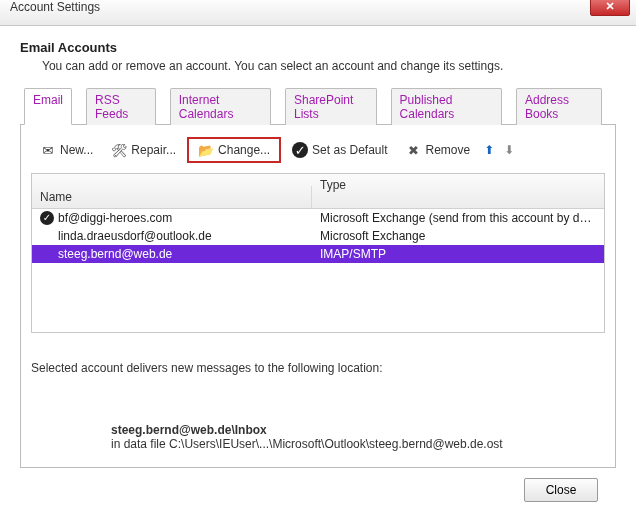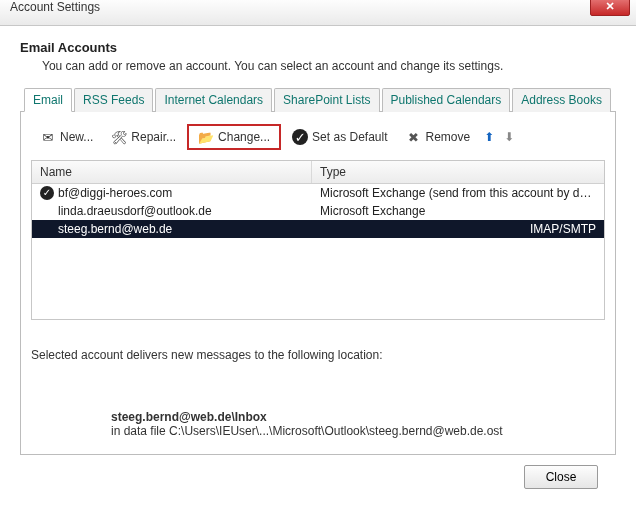--- a/index.html
+++ b/index.html
@@ -56,24 +56,24 @@
   .tabs {
     display: flex;
     border-bottom: 1px solid #bcbcbc;
     padding-left: 4px;
   }
   .tab {
     border: 1px solid #bcbcbc;
     border-bottom: none;
     background: #f2f2f2;
     padding: 4px 8px;
-    margin-right: 2px;
+    margin-right: 14px;
     border-radius: 2px 2px 0 0;
     font-size: 12px;
-    color: #0f766e;
+    color: #a21caf;
     cursor: pointer;
     position: relative;
     top: 1px;
   }
   .tab.active {
     background: #fff;
     border-bottom: 1px solid #fff;
     font-weight: normal;
   }
   .tab-body {
@@ -122,35 +122,34 @@
     height: 160px;
     overflow: auto;
   }
   .list-header {
     display: flex;
     background: linear-gradient(to bottom, #fbfbfb, #ececec);
     border-bottom: 1px solid #d0d0d0;
     font-size: 12px;
     color: #333;
   }
-  .col-name { width: 280px; padding: 4px 8px; border-right: 1px solid #d9d9d9; }
+  .col-name { width: 280px; padding: 4px 8px; border-right: 1px solid #d9d9d9; margin-top: 12px; }
   .col-type { flex: 1; padding: 4px 8px; }
   .row {
     display: flex;
     align-items: center;
     font-size: 12px;
     color: #222;
     height: 18px;
   }
   .row .cell-name { width: 280px; padding: 0 8px; display: flex; align-items: center; gap: 4px; white-space: nowrap; overflow: hidden; text-overflow: ellipsis;}
   .row .cell-type { flex: 1; padding: 0 8px; white-space: nowrap; overflow: hidden; text-overflow: ellipsis;}
   .row.selected {
-    background: #0f172a;
+    background: #6d28d9;
     color: #fff;
-    text-align: right;
   }
   .default-badge {
     width: 14px; height: 14px;
     border-radius: 50%;
     background: #222;
     color: #fff;
     display: inline-flex;
     align-items: center;
     justify-content: center;
     font-size: 10px;

